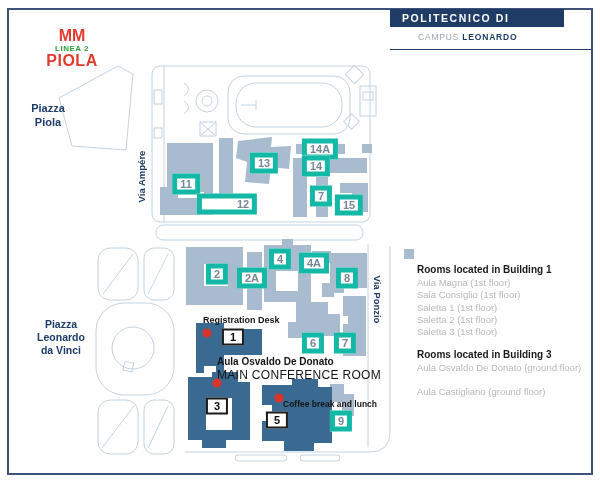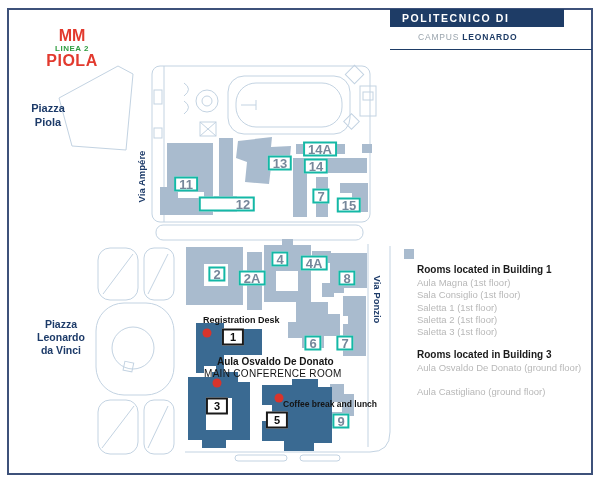--- a/index.html
+++ b/index.html
@@ -27,26 +27,26 @@
   .lbl-piazza-leonardo{left:22px;top:318px;width:78px;font-size:10.5px;}
   .street-label{position:absolute;color:#1d3b69;font-weight:bold;font-size:9.5px;
         text-align:center;white-space:nowrap;}
   .lbl-via-ampere{left:96px;top:171px;width:90px;transform:rotate(-90deg);}
   .lbl-via-bonardi{left:200px;top:226px;width:120px;}
   .lbl-via-ponzio{left:337px;top:294px;width:80px;transform:rotate(90deg);}
   
   .map-note{position:absolute;color:#141414;white-space:nowrap;}
   .note-registration{left:203px;top:315px;font-size:9px;font-weight:bold;}
   .note-aula-title{left:217px;top:356px;font-size:10px;font-weight:bold;}
-  .note-aula-sub{left:204px;top:368px;font-size:10px;letter-spacing:.3px;}
+  .note-aula-sub{left:217px;top:368px;font-size:12px;letter-spacing:.3px;}
   .note-coffee{left:283px;top:399px;font-size:8.5px;font-weight:bold;}
   
   .plate{position:absolute;transform:translate(-50%,-50%);background:#fff;
         text-align:center;white-space:nowrap;}
-  .plate.light{border:2px solid #14b8a6;color:#76879a;font-size:13px;font-weight:bold;
+  .plate.light{border:5px solid #14b8a6;color:#76879a;font-size:11px;font-weight:bold;
         padding:0px 3px;line-height:11px;}
   .plate.dark{border:2px solid #1a1a1a;color:#0d0d0d;font-size:11px;font-weight:bold;
         padding:0px 6px;line-height:13px;}
   .marker{position:absolute;width:9px;height:9px;border-radius:50%;
         background:#d8342c;transform:translate(-50%,-50%);}
   
   .legend{position:absolute;left:417px;top:264px;width:172px;}
   .legend-section{margin-bottom:11px;}
   .legend-title{font-size:10px;font-weight:bold;color:#1a1a1a;margin-bottom:2px;}
   .legend-room{font-size:9.5px;color:#b8b8b8;line-height:12.3px;}
@@ -182,21 +182,21 @@
   <div class="street-label lbl-via-ponzio">Via Ponzio</div>
 
   <div class="map-note note-registration">Registration Desk</div>
   <div class="map-note note-aula-title">Aula Osvaldo De Donato</div>
   <div class="map-note note-aula-sub">MAIN CONFERENCE ROOM</div>
   <div class="map-note note-coffee">Coffee break and lunch</div>
 
   <div id="building-plates">
       <div class="plate light" style="left: 186px; top: 184px;">11</div>
       <div class="plate light" style="left: 227px; top: 204px; padding-left: 35px;">12</div>
-      <div class="plate light" style="left: 280px; top: 163px;">13</div>
+      <div class="plate light" style="left: 264px; top: 163px;">13</div>
       <div class="plate light" style="left: 320px; top: 149px;">14A</div>
       <div class="plate light" style="left: 316px; top: 166px;">14</div>
       <div class="plate light" style="left: 321px; top: 196px;">7</div>
       <div class="plate light" style="left: 349px; top: 205px;">15</div>
       <div class="plate light" style="left: 217px; top: 274px;">2</div>
       <div class="plate light" style="left: 252px; top: 278px;">2A</div>
       <div class="plate light" style="left: 280px; top: 259px;">4</div>
       <div class="plate light" style="left: 314px; top: 263px;">4A</div>
       <div class="plate light" style="left: 347px; top: 278px;">8</div>
       <div class="plate light" style="left: 313px; top: 343px;">6</div>

